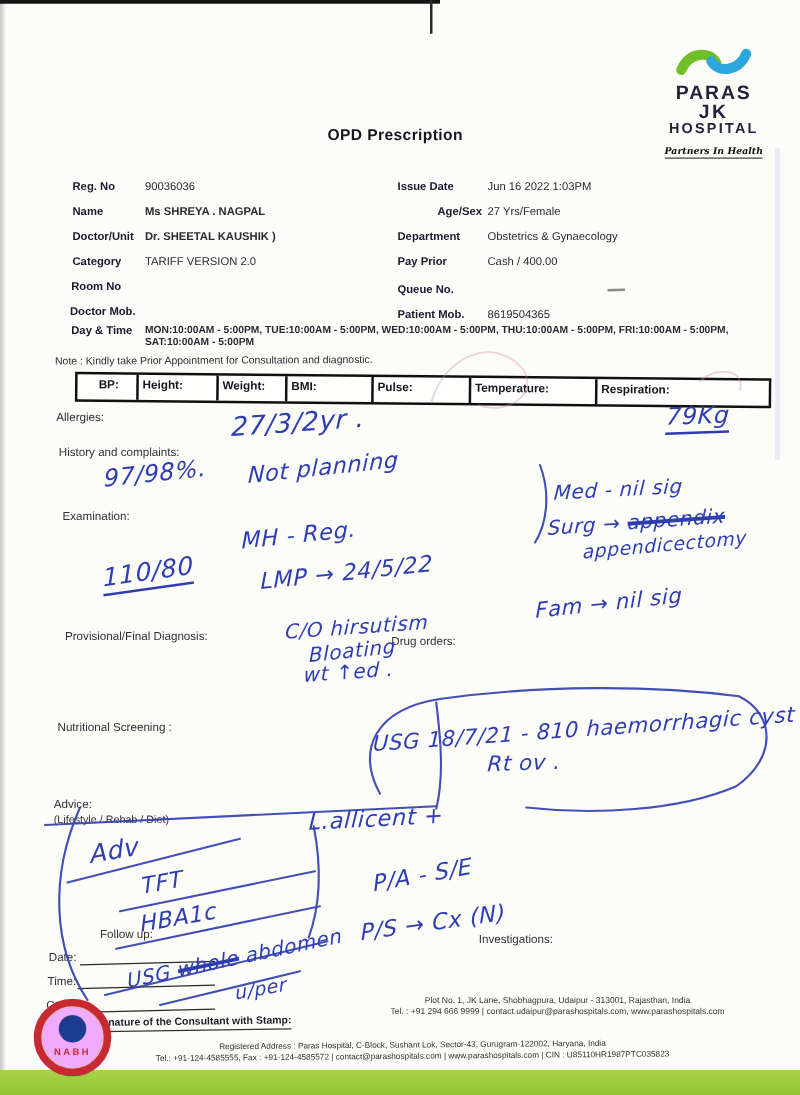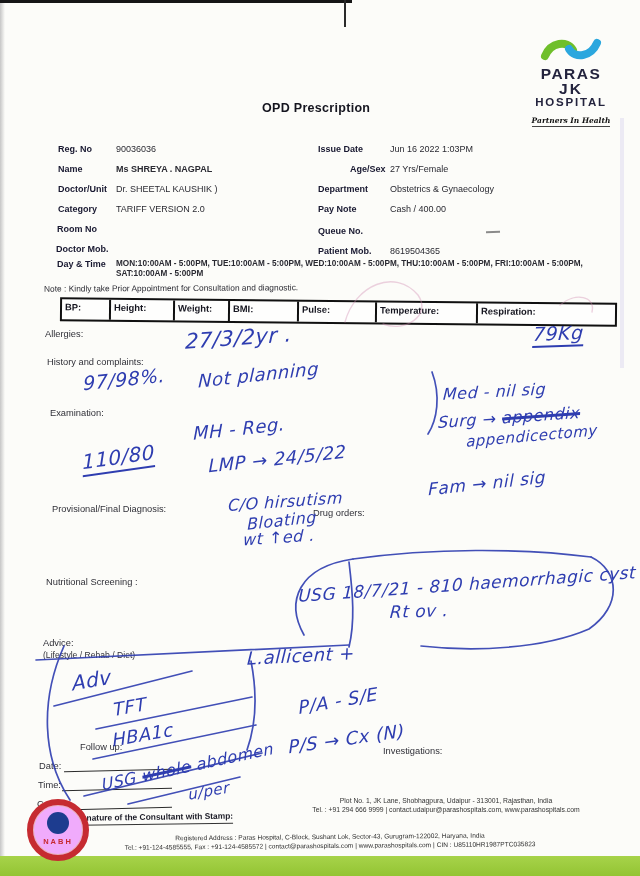--- a/index.html
+++ b/index.html
@@ -11,21 +11,21 @@
   .val{font-size:9px;color:#2a2a32;white-space:nowrap;}
   .sec{font-size:9.3px;color:#303038;white-space:nowrap;}
   .title{font-size:12.5px;font-weight:bold;color:#15151f;letter-spacing:.3px;}
   .note{font-size:8.4px;color:#2c2c34;}
   .daytime{font-size:8.2px;color:#2a2a32;line-height:10px;white-space:nowrap;font-weight:bold;}
   
   .vitals{left:60px;top:300px;width:557px;height:24px;display:flex;border:2px solid #101010;
           box-sizing:border-box;background:rgba(255,255,255,.6);transform:rotate(.55deg);}
   .vitals .cell{border-left:2px solid #101010;box-sizing:border-box;font-size:9.4px;font-weight:bold;
           color:#15151f;padding:2px 0 0 3px;white-space:nowrap;overflow:hidden;}
-  .vitals .cell:first-child{border-left:none;}
+  .vitals .cell:first-child{border-left:none;text-align:center;}
   
   .hw{position:absolute;font-family:"DejaVu Sans",sans-serif;font-style:italic;color:#2e3db0;
       white-space:nowrap;letter-spacing:.5px;}
   .hw .struck{text-decoration:line-through;text-decoration-thickness:2.5px;}
   .ul{border-bottom:2px solid #2e3db0;padding-bottom:1px;}
   
   .blank{border-bottom:1.2px solid #2b2b2b;height:1px;}
   
   .f-name{font-size:9px;color:#111;white-space:nowrap;}
   .f-addr{font-size:6.8px;color:#333;line-height:8.5px;}
@@ -77,33 +77,33 @@
     <div class="tag">Partners In Health</div>
   </div>
 
   <div class="abs title" style="left:262px;top:101px;">OPD Prescription</div>
 
   <div class="abs lbl" style="left:58px;top:144px;">Reg. No</div>
   <div class="abs val" style="left:116px;top:144px;">90036036</div>
   <div class="abs lbl" style="left:58px;top:164px;">Name</div>
   <div class="abs val" style="left:116px;top:164px;font-weight:bold;">Ms SHREYA . NAGPAL</div>
   <div class="abs lbl" style="left:58px;top:184px;">Doctor/Unit</div>
-  <div class="abs val" style="left:116px;top:184px;font-weight:normal;">Dr. SHEETAL KAUSHIK  )</div>
+  <div class="abs val" style="left:116px;top:184px;font-weight:bold;">Dr. SHEETAL KAUSHIK  )</div>
   <div class="abs lbl" style="left:58px;top:204px;">Category</div>
   <div class="abs val" style="left:116px;top:204px;">TARIFF VERSION 2.0</div>
   <div class="abs lbl" style="left:57px;top:224px;">Room No</div>
   <div class="abs lbl" style="left:56px;top:244px;">Doctor Mob.</div>
 
   <div class="abs lbl" style="left:318px;top:144px;">Issue Date</div>
   <div class="abs val" style="left:390px;top:144px;">Jun 16 2022  1:03PM</div>
   <div class="abs lbl" style="left:318px;top:164px;margin-left:32px;">Age/Sex</div>
   <div class="abs val" style="left:390px;top:164px;">27 Yrs/Female</div>
   <div class="abs lbl" style="left:318px;top:184px;">Department</div>
   <div class="abs val" style="left:390px;top:184px;">Obstetrics &amp; Gynaecology</div>
-  <div class="abs lbl" style="left:318px;top:204px;">Pay Note</div>
+  <div class="abs lbl" style="left:318px;top:204px;">Pay Prior</div>
   <div class="abs val" style="left:390px;top:204px;">Cash / 400.00</div>
   <div class="abs lbl" style="left:318px;top:226px;">Queue No.</div>
   <div class="abs lbl" style="left:318px;top:246px;">Patient Mob.</div>
   <div class="abs val" style="left:390px;top:246px;">8619504365</div>
 
   <div class="abs lbl" style="left:57px;top:259px;">Day &amp; Time</div>
   <div class="abs daytime" style="left:116px;top:259px;">MON:10:00AM - 5:00PM, TUE:10:00AM - 5:00PM, WED:10:00AM - 5:00PM, THU:10:00AM - 5:00PM, FRI:10:00AM - 5:00PM,</div>
   <div class="abs daytime" style="left:116px;top:269px;">SAT:10:00AM - 5:00PM</div>
 
   <div class="abs note" style="left:44px;top:283px;transform:rotate(-.3deg);">Note : Kindly take Prior Appointment for Consultation and diagnostic.</div>

